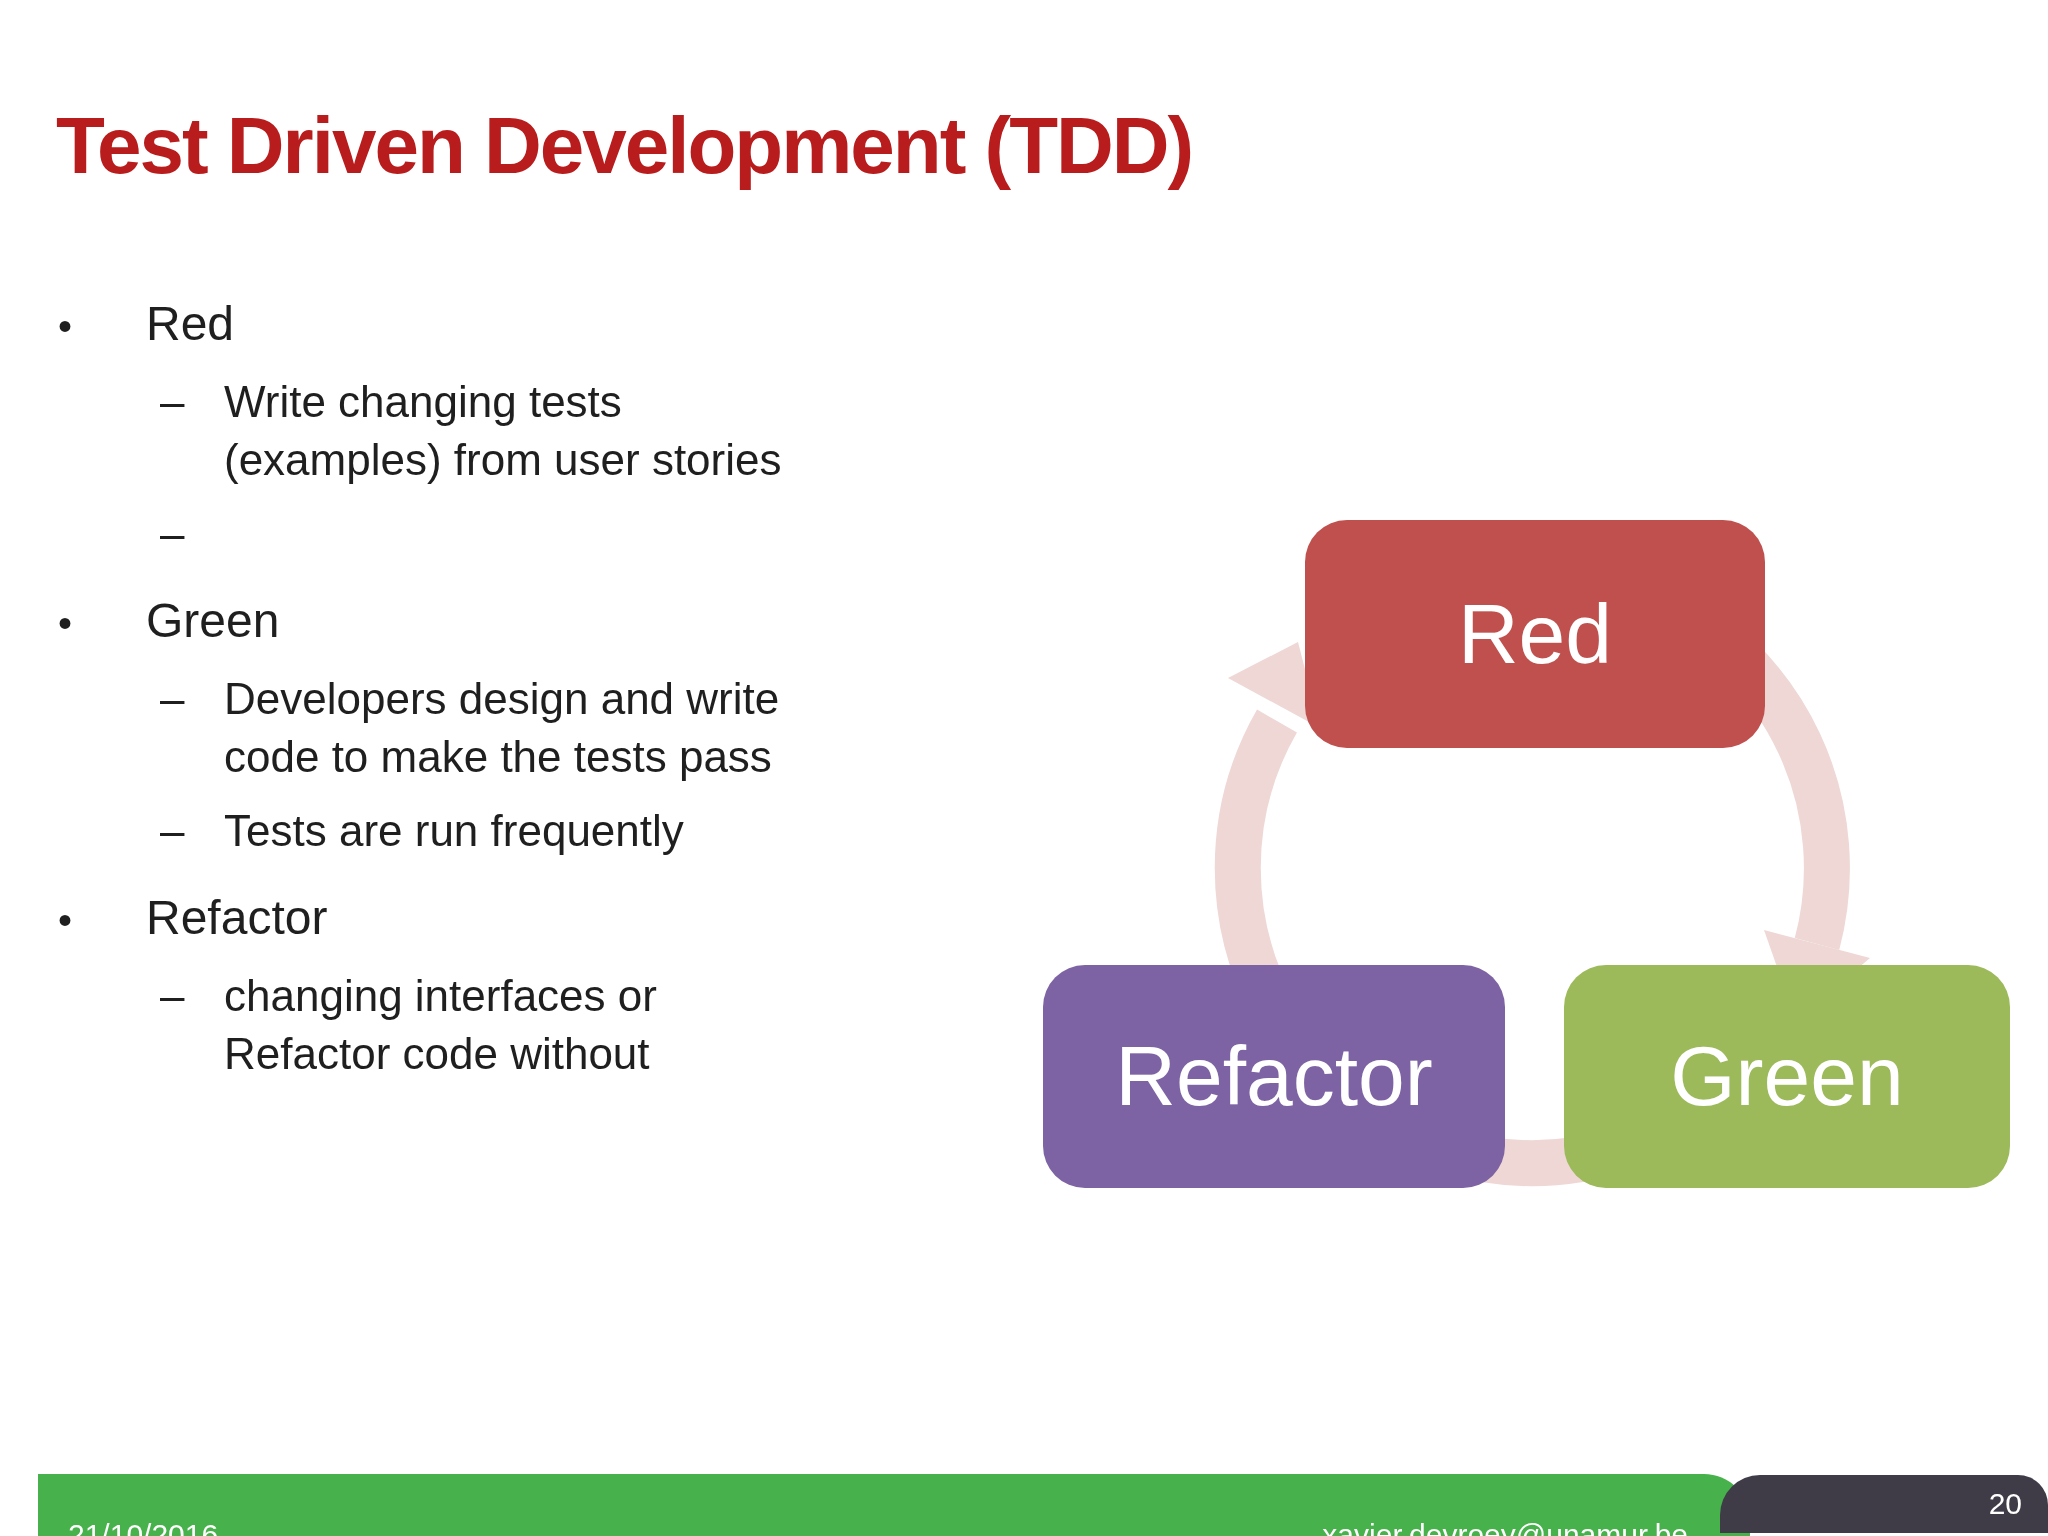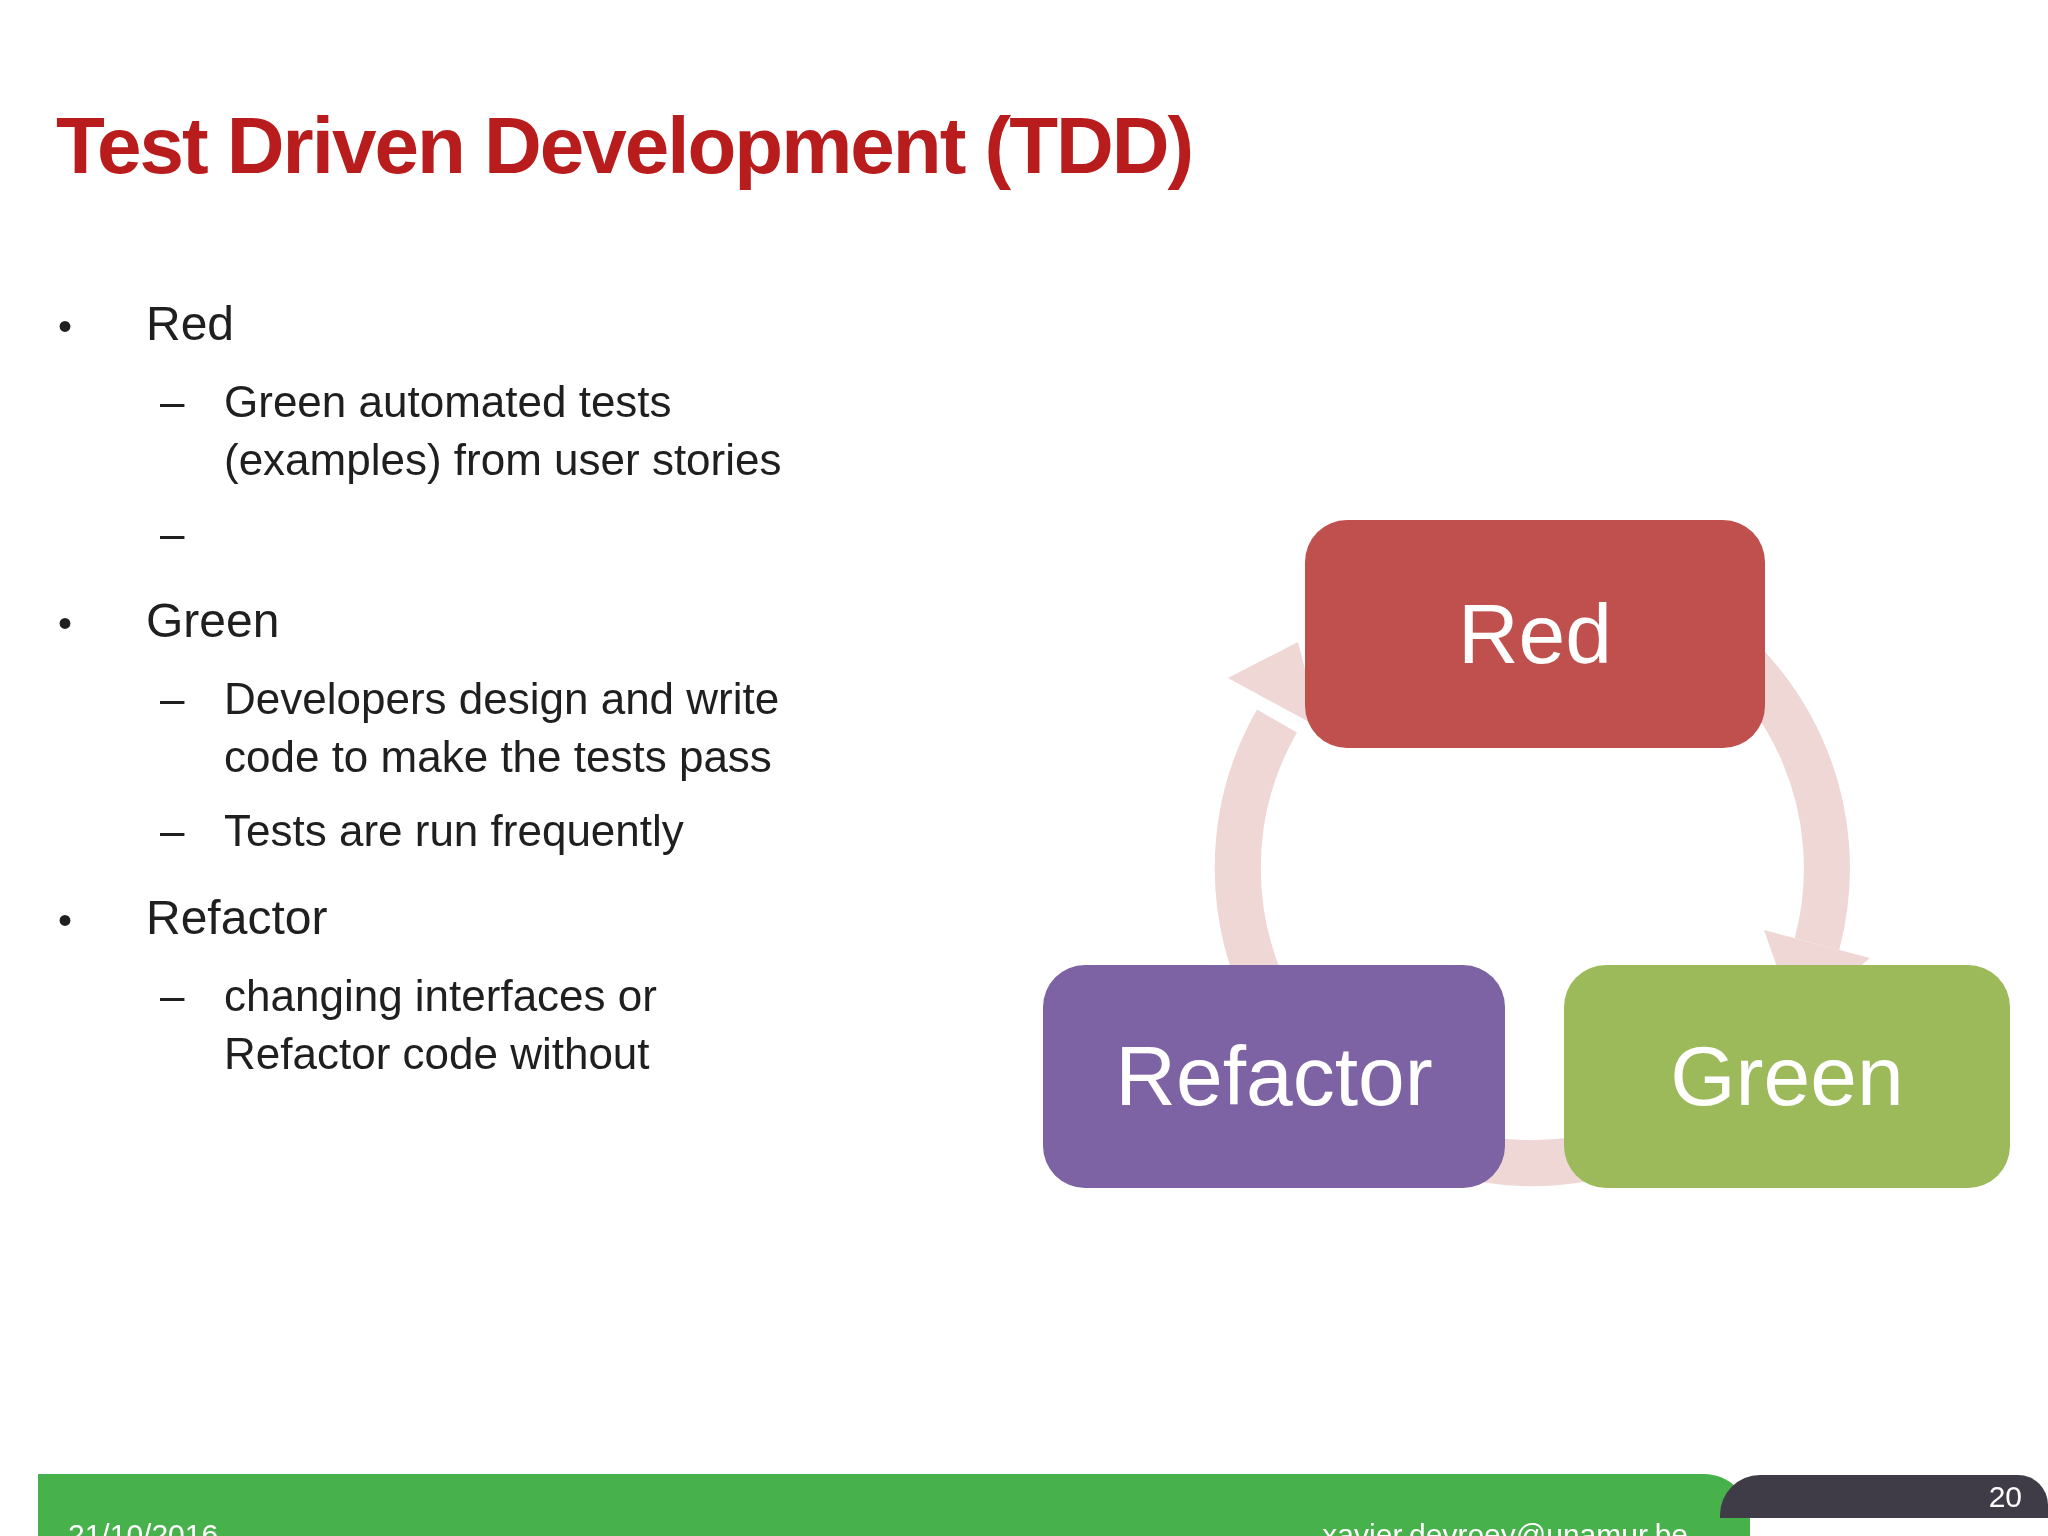--- a/index.html
+++ b/index.html
@@ -34,21 +34,21 @@
   .node-green    { left:1564px; top:965px; width:446px; height:223px; }
 
   
   .footer-bar {
     position:absolute; left:0; top:1474px; width:1712px; height:78px;
     border-top-right-radius:46px; display:flex; align-items:flex-end;
     justify-content:space-between; color:#ffffff; font-size:30px;
     padding:0 62px 0 30px; box-sizing:border-box; z-index:2;margin-left:38px;
   }
   .page-box {
-    position:absolute; left:1720px; top:1475px; width:328px; height:43px;
+    position:absolute; left:1720px; top:1475px; width:328px; height:58px;
     border-top-left-radius:40px; border-top-right-radius:30px;
     display:flex; align-items:center; justify-content:flex-end;
     padding-right:26px; box-sizing:border-box; color:#ffffff; font-size:30px; z-index:2;
   }
 </style>
 </head>
 <body>
 
 <div class="slide">
 
@@ -56,21 +56,21 @@
 
   <div class="bullets">
 
     <div class="l1">
       <span class="m1">•</span>
       <span>Red</span>
     </div>
     <div class="l2">
       <span class="m2">–</span>
       <div>
-        <div>Green automated tests</div>
+        <div>Write changing tests</div>
         <div>(examples) from user stories</div>
       </div>
     </div>
     <div class="l2">
       <span class="m2">–</span>
     </div>
 
     <div class="l1">
       <span class="m1">•</span>
       <span>Green</span>

